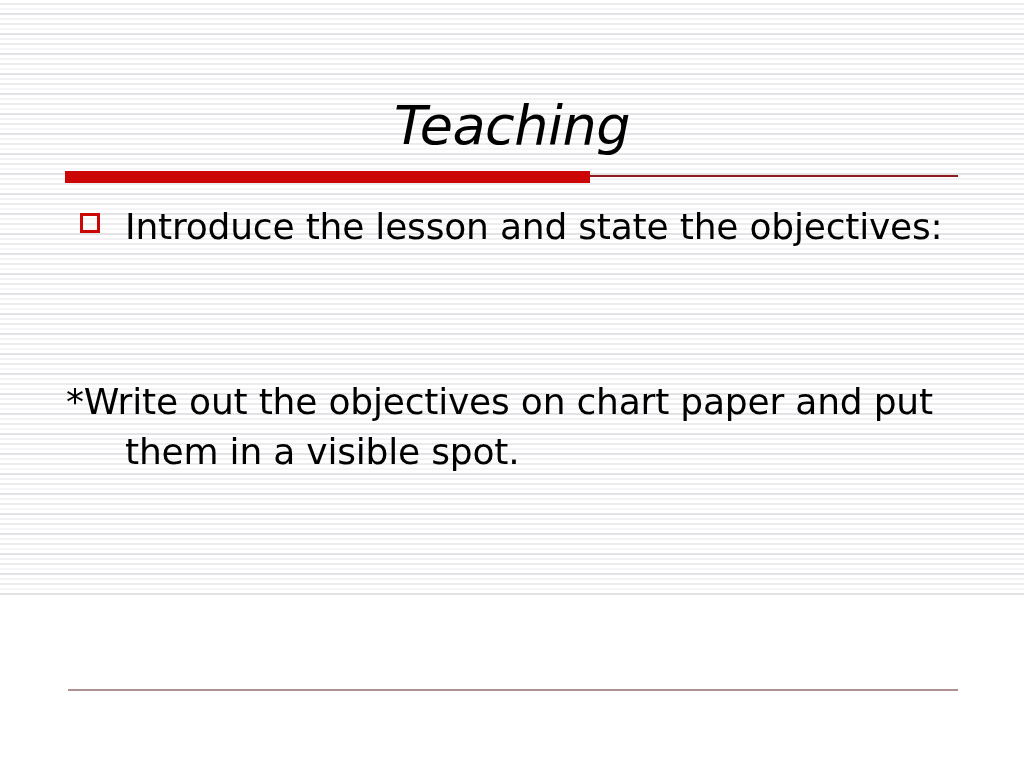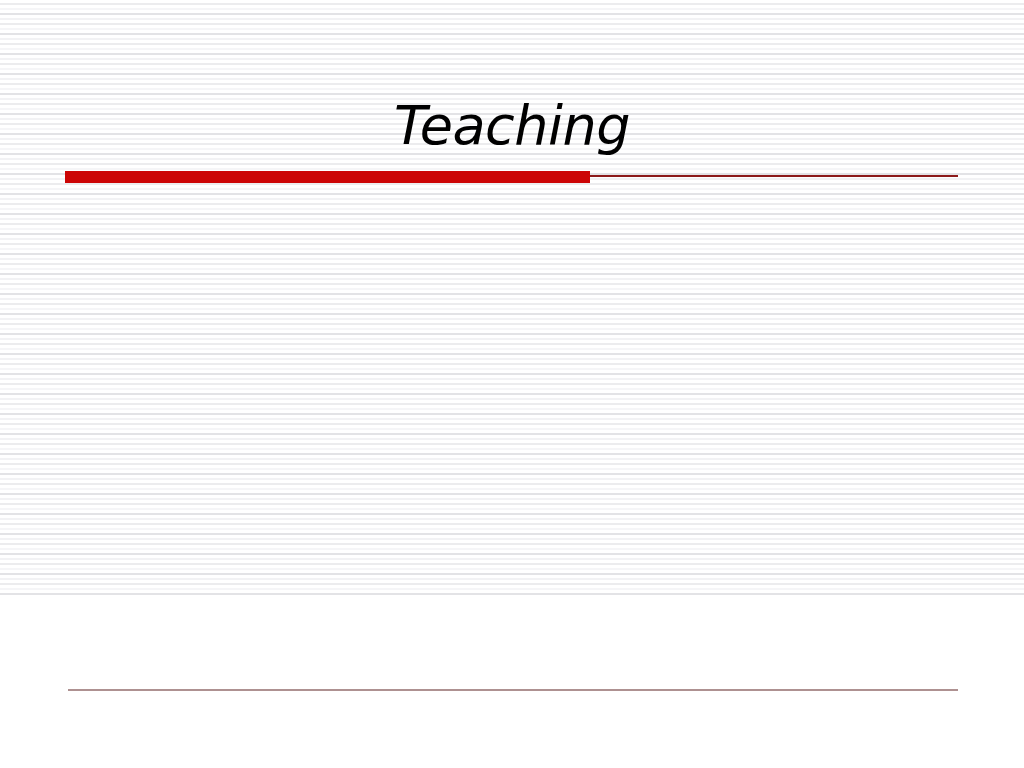--- a/index.html
+++ b/index.html
@@ -160,16 +160,28 @@
 
   <div class="title-block">
     <span class="title-text">Teaching</span>
   </div>
 
   <div class="title-rule">
     <div class="title-rule-thin"></div>
     <div class="title-rule-thick"></div>
   </div>
 
+  <div class="body-block">
+
+    <div class="bullet-row">
+      <span class="bullet-marker"></span>
+      <span class="bullet-text">Introduce the lesson and state the objectives:</span>
+    </div>
+
+    <div class="para-row">
+      <span class="para-text hanging">*Write out the objectives on chart paper and put them in a visible spot.</span>
+    </div>
+
+  </div>
 
   <div class="footer-rule"></div>
 
 </div>
 
 </body></html>

